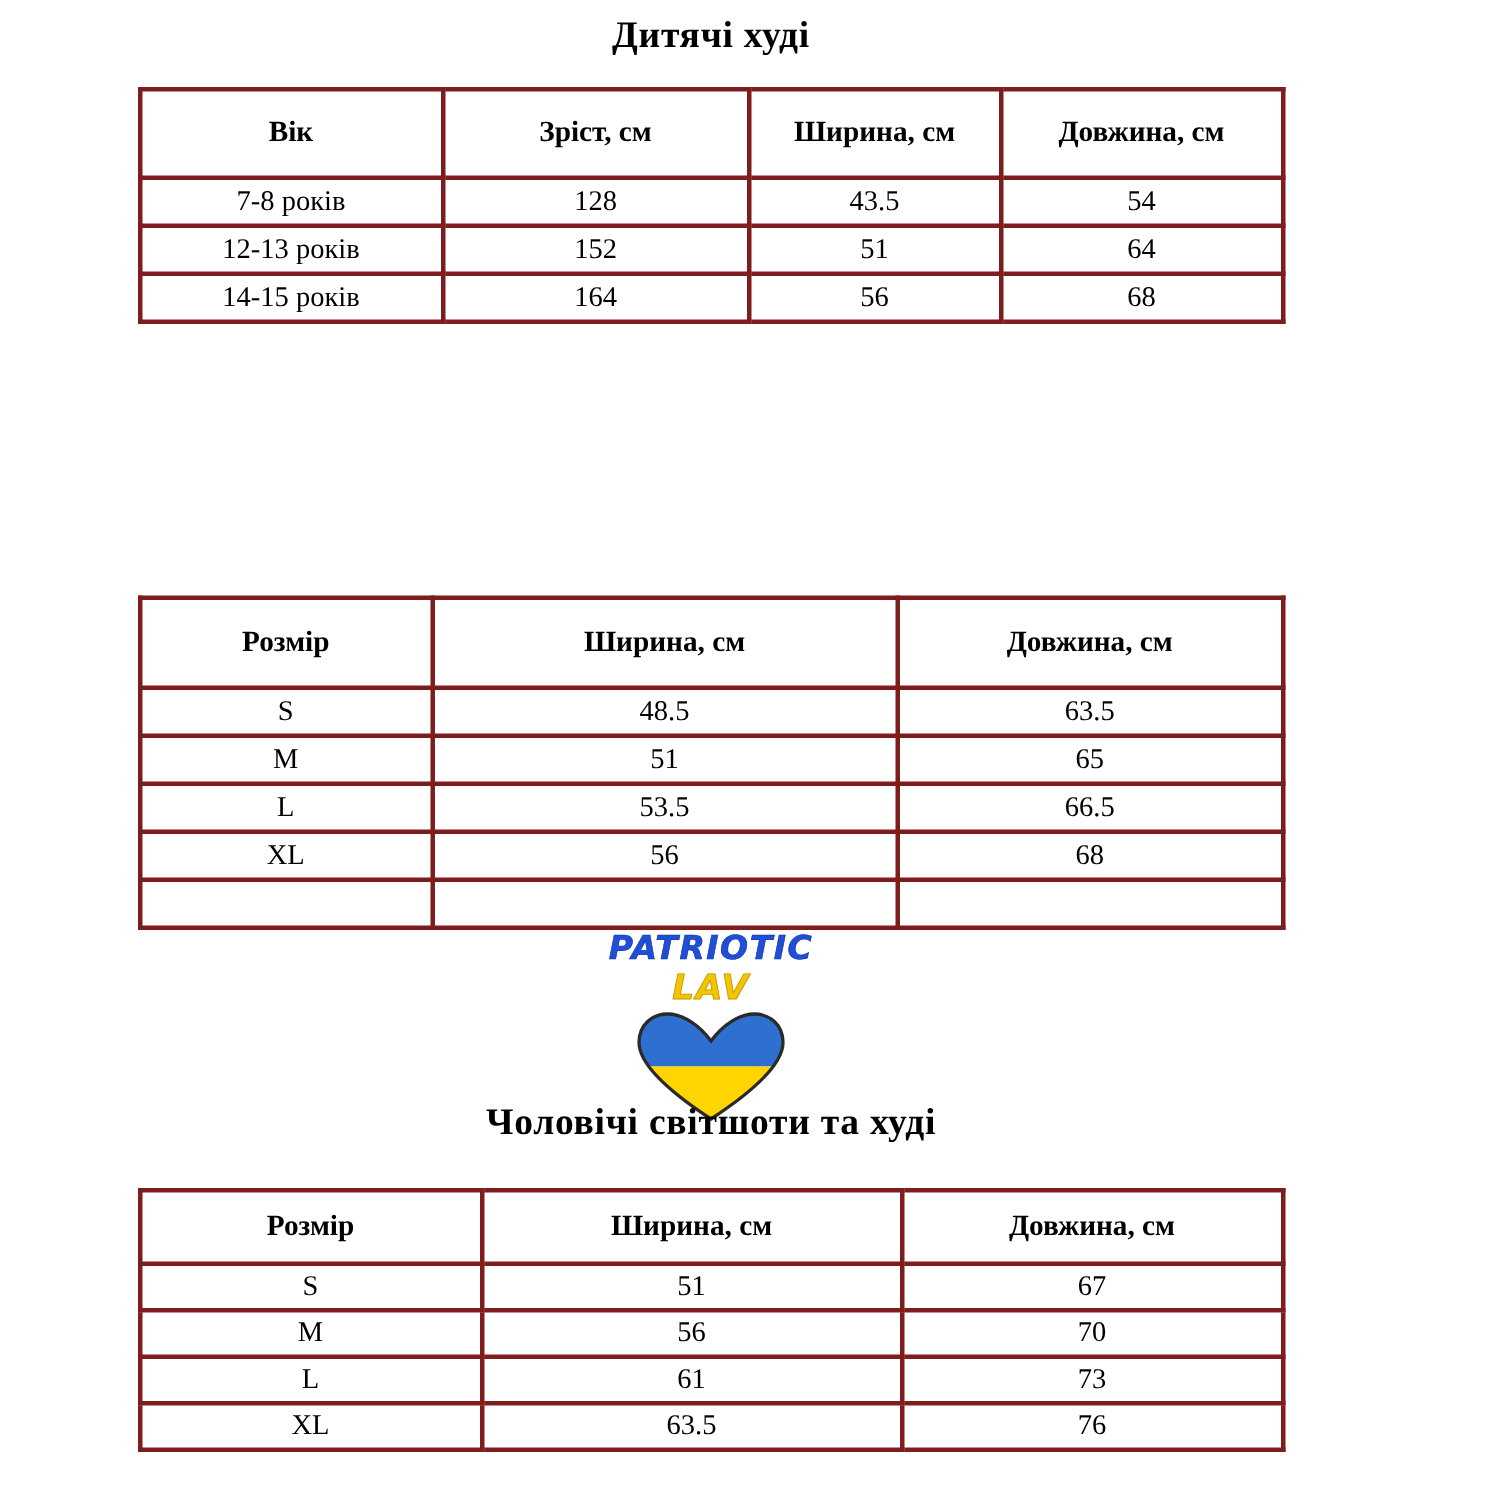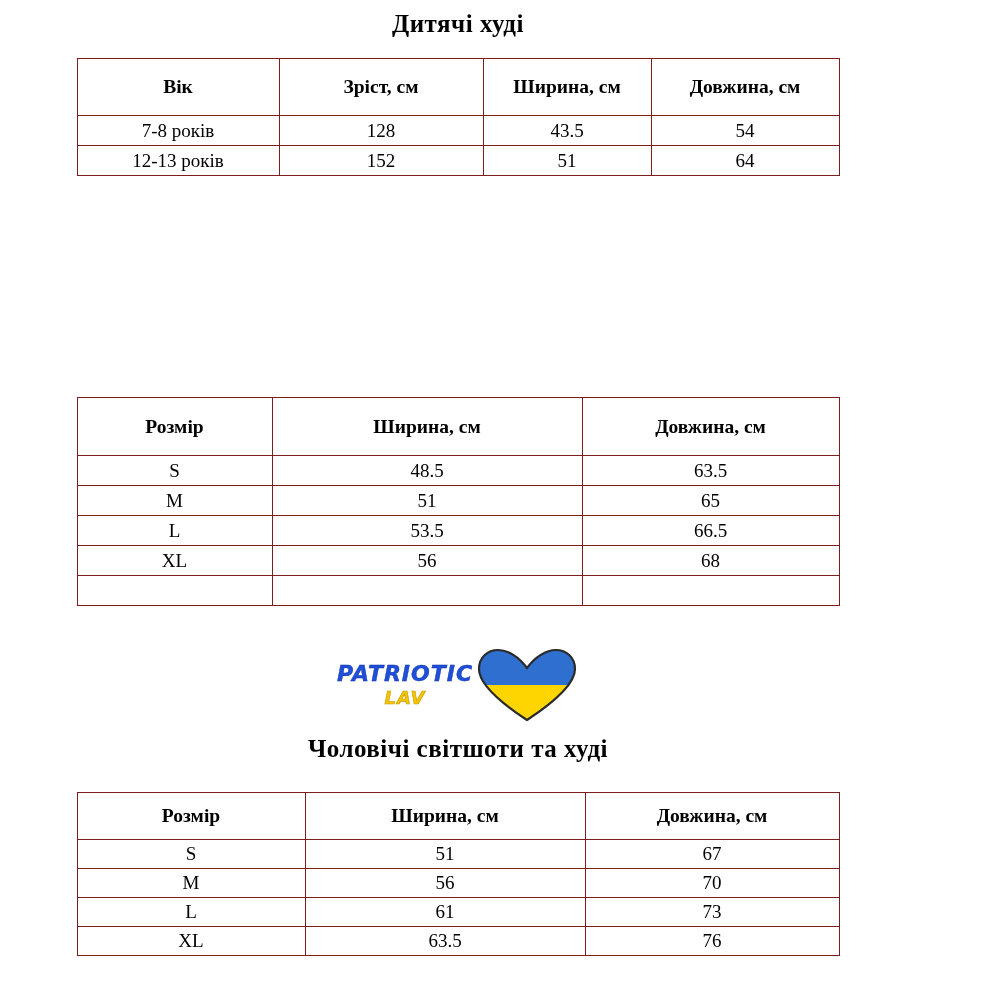--- a/index.html
+++ b/index.html
@@ -32,21 +32,21 @@
   }
 
   table.size-table {
     border-collapse: collapse;
     table-layout: fixed;
     margin: 0 auto;
     background: #fff;
   }
   table.size-table td,
   table.size-table th {
-    border: 1px solid #7f1d1d;
+    border: 3px solid #7f1d1d;
     text-align: center;
     vertical-align: middle;
     font-family: "Liberation Serif", serif;
     font-size: 19px;
     color: #000;
     padding: 0;
   }
   table.size-table th {
     font-weight: bold;
     font-size: 19.5px;
@@ -71,57 +71,58 @@
   #women-table tr.blank td { height: 29px; }
 
   
   #men-table { width: 762px; }
   #men-table th { height: 46px; }
   #men-table td { height: 28px; }
   #men-table col.m0 { width: 228px; }
   #men-table col.m1 { width: 280px; }
   #men-table col.m2 { width: 254px; }
 
-  .block { position: absolute; left: 0; width: 916px; }
+  .block { position: absolute; left: 16px; width: 916px; }
 
   #kids-title { top: 10px; }
   #kids-wrap  { top: 58px; }
 
   #women-title { top: 344px; }
   #women-wrap  { top: 397px; }
 
   #logo-wrap { top: 645px; height: 80px; display: flex; align-items: center; justify-content: center; }
 
   #men-title { top: 735px; }
   #men-wrap  { top: 792px; }
 
   
   .logo {
     display: flex;
     align-items: center;
     justify-content: center;
     gap: 2px;
+    flex-direction: column;
   }
   .logo-text {
     display: flex;
     flex-direction: column;
     align-items: center;
     line-height: 1;
     font-family: "DejaVu Sans", sans-serif;
     font-weight: bold;
     font-style: italic;
     letter-spacing: 1px;
   }
   .logo-text .line1 {
     font-size: 22px;
     color: #1f4fd8;
     -webkit-text-stroke: 0.4px #0a2fa0;
   }
   .logo-text .line2 {
-    font-size: 18px;
+    font-size: 23px;
     color: #f3c400;
     -webkit-text-stroke: 0.6px #c89a00;
     margin-top: 4px;
   }
   .logo-heart { position: relative; width: 104px; height: 76px; }
   .logo-heart svg { display: block; }
 </style>
 </head>
 <body>
 
@@ -150,20 +151,26 @@
           <td>7-8 років</td>
           <td>128</td>
           <td>43.5</td>
           <td>54</td>
         </tr>
         <tr>
           <td>12-13 років</td>
           <td>152</td>
           <td>51</td>
           <td>64</td>
+        </tr>
+        <tr>
+          <td>14-15 років</td>
+          <td>164</td>
+          <td>56</td>
+          <td>68</td>
         </tr>
       </tbody>
     </table>
   </div>
 
 
   <div class="block" id="women-wrap">
     <table class="size-table" id="women-table">
       <colgroup>
         <col class="w0">

